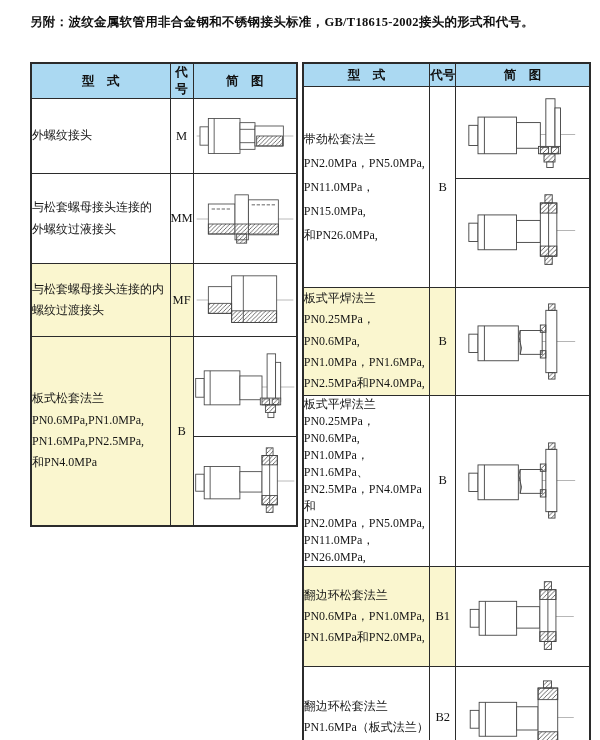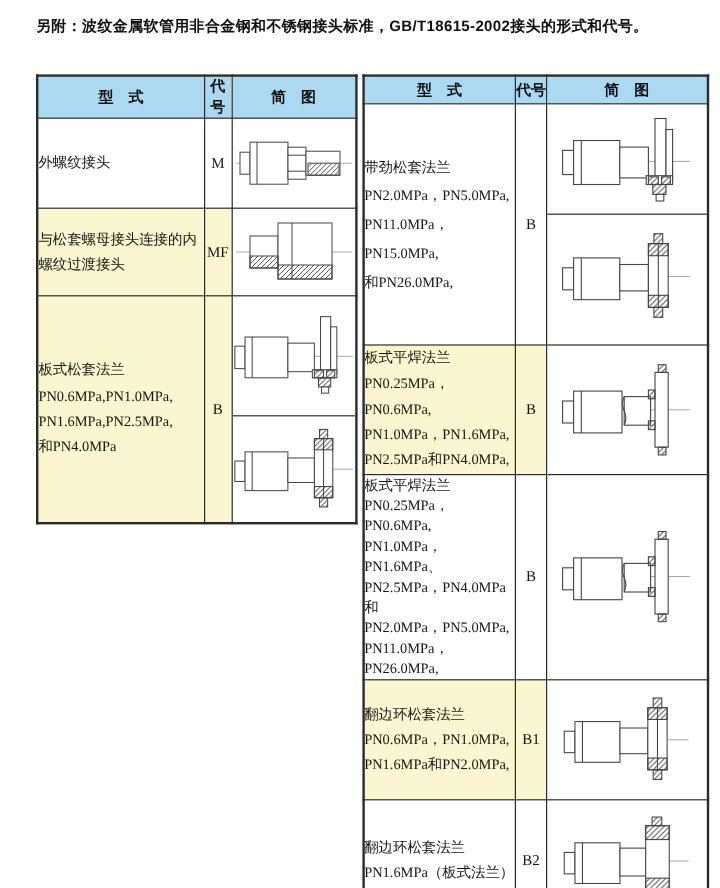--- a/index.html
+++ b/index.html
@@ -2,21 +2,21 @@
 <html style="--header-bg: #abd9f2; --highlight-bg: #faf6cf; --border: #2b2b2b;"><head>
 <meta charset="utf-8">
 <style>
   html,body{margin:0;padding:0;background:#e9e9e9;}
   .page{
     width:600px;height:740px;background:#ffffff;position:relative;
     font-family:"Liberation Serif",serif;color:#1a1a1a;overflow:hidden;
   }
   .caption{
     position:absolute;left:30px;top:14px;width:545px;
-    font-family:Liberation Sans, sans-serif;
+    font-family:Liberation Serif, serif;
     font-size:12.5px;font-weight:bold;color:#101010;letter-spacing:.3px;
   }
   .tables{position:absolute;left:30px;top:62px;display:flex;gap:4px;align-items:flex-start;}
   table.jt{border-collapse:collapse;table-layout:fixed;border:2px solid var(--border,#2b2b2b);}
   table.jt td,table.jt th{border:1.4px solid var(--border,#2b2b2b);padding:0;overflow:hidden;}
   th.hdr{
     background:var(--header-bg,#abd9f2);height:22px;
     font-size:12.5px;font-weight:bold;text-align:center;vertical-align:middle;color:#111;
   }
   td.type{
@@ -71,20 +71,37 @@
           <svg class="fit" width="100" height="70" viewBox="0 0 120 84">
                 <line x1="2" y1="42" x2="118" y2="42" stroke="#999999" stroke-width="0.8"></line>
                 <rect x="6" y="31" width="10" height="22" fill="#fff" stroke="#444444" stroke-width="1"></rect>
                 <rect x="16" y="21" width="38" height="42" fill="#fff" stroke="#444444" stroke-width="1"></rect>
                 <line x1="23" y1="21" x2="23" y2="63" stroke="#444444" stroke-width="1"></line>
                 <rect x="54" y="26" width="18" height="32" fill="#fff" stroke="#444444" stroke-width="1"></rect>
                 <line x1="54" y1="34" x2="72" y2="34" stroke="#444444" stroke-width="1"></line>
                 <line x1="54" y1="50" x2="72" y2="50" stroke="#444444" stroke-width="1"></line>
                 <rect x="72" y="30" width="34" height="24" fill="#fff" stroke="#444444" stroke-width="1"></rect>
                 <rect x="74" y="42" width="31" height="12" fill="url(#hatch)" stroke="#444444" stroke-width="1"></rect>
+              </svg>
+        </td>
+      </tr>
+      <tr style="height:90px">
+        <td class="type">与松套螺母接头连接的
+外螺纹过液接头</td>
+        <td class="code">MM</td>
+        <td class="diag">
+          <svg class="fit" width="100" height="72" viewBox="0 0 120 84">
+                <line x1="2" y1="42" x2="118" y2="42" stroke="#999999" stroke-width="0.8"></line>
+                <rect x="16" y="24" width="32" height="36" fill="#fff" stroke="#444444" stroke-width="1"></rect>
+                <rect x="64" y="19" width="36" height="42" fill="#fff" stroke="#444444" stroke-width="1"></rect>
+                <rect x="48" y="13" width="16" height="54" fill="#fff" stroke="#444444" stroke-width="1"></rect>
+                <line x1="20" y1="30" x2="44" y2="30" stroke="#444444" stroke-width="1" stroke-dasharray="4,2"></line>
+                <line x1="68" y1="25" x2="96" y2="25" stroke="#444444" stroke-width="1" stroke-dasharray="4,2"></line>
+                <rect x="16" y="48" width="84" height="12" fill="url(#hatch)" stroke="#444444" stroke-width="1"></rect>
+                <rect x="50" y="60" width="12" height="11" fill="url(#hatch)" stroke="#444444" stroke-width="1"></rect>
               </svg>
         </td>
       </tr>
       <tr style="height:70px">
         <td class="type hl">与松套螺母接头连接的内
 螺纹过渡接头</td>
         <td class="code hl">MF</td>
         <td class="diag">
           <svg class="fit" width="100" height="72" viewBox="0 0 120 84">
                 <line x1="2" y1="42" x2="118" y2="42" stroke="#999999" stroke-width="0.8"></line>

